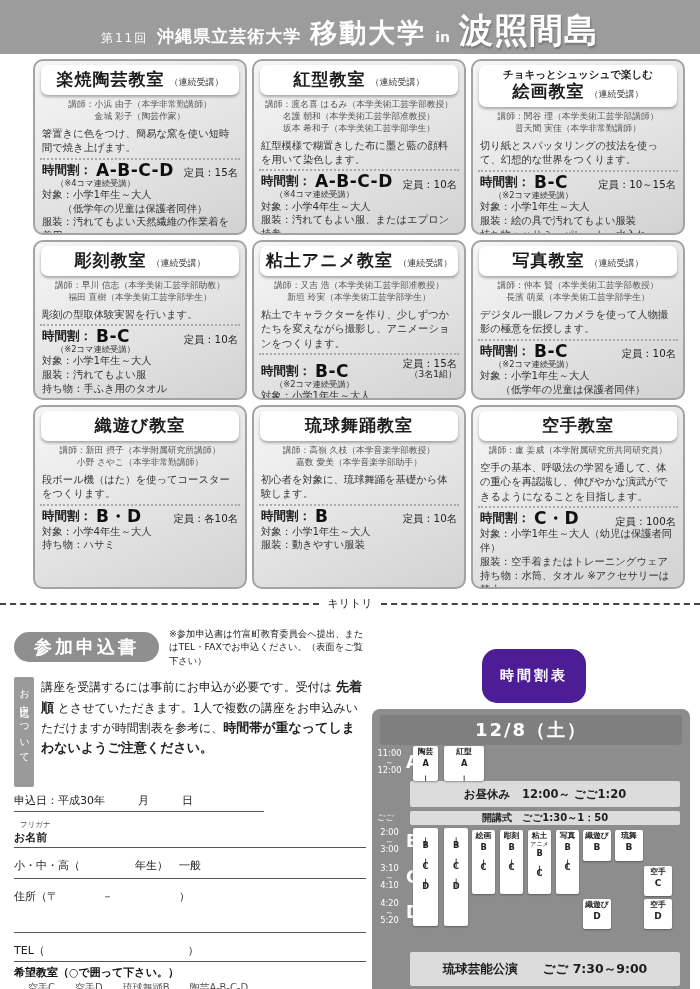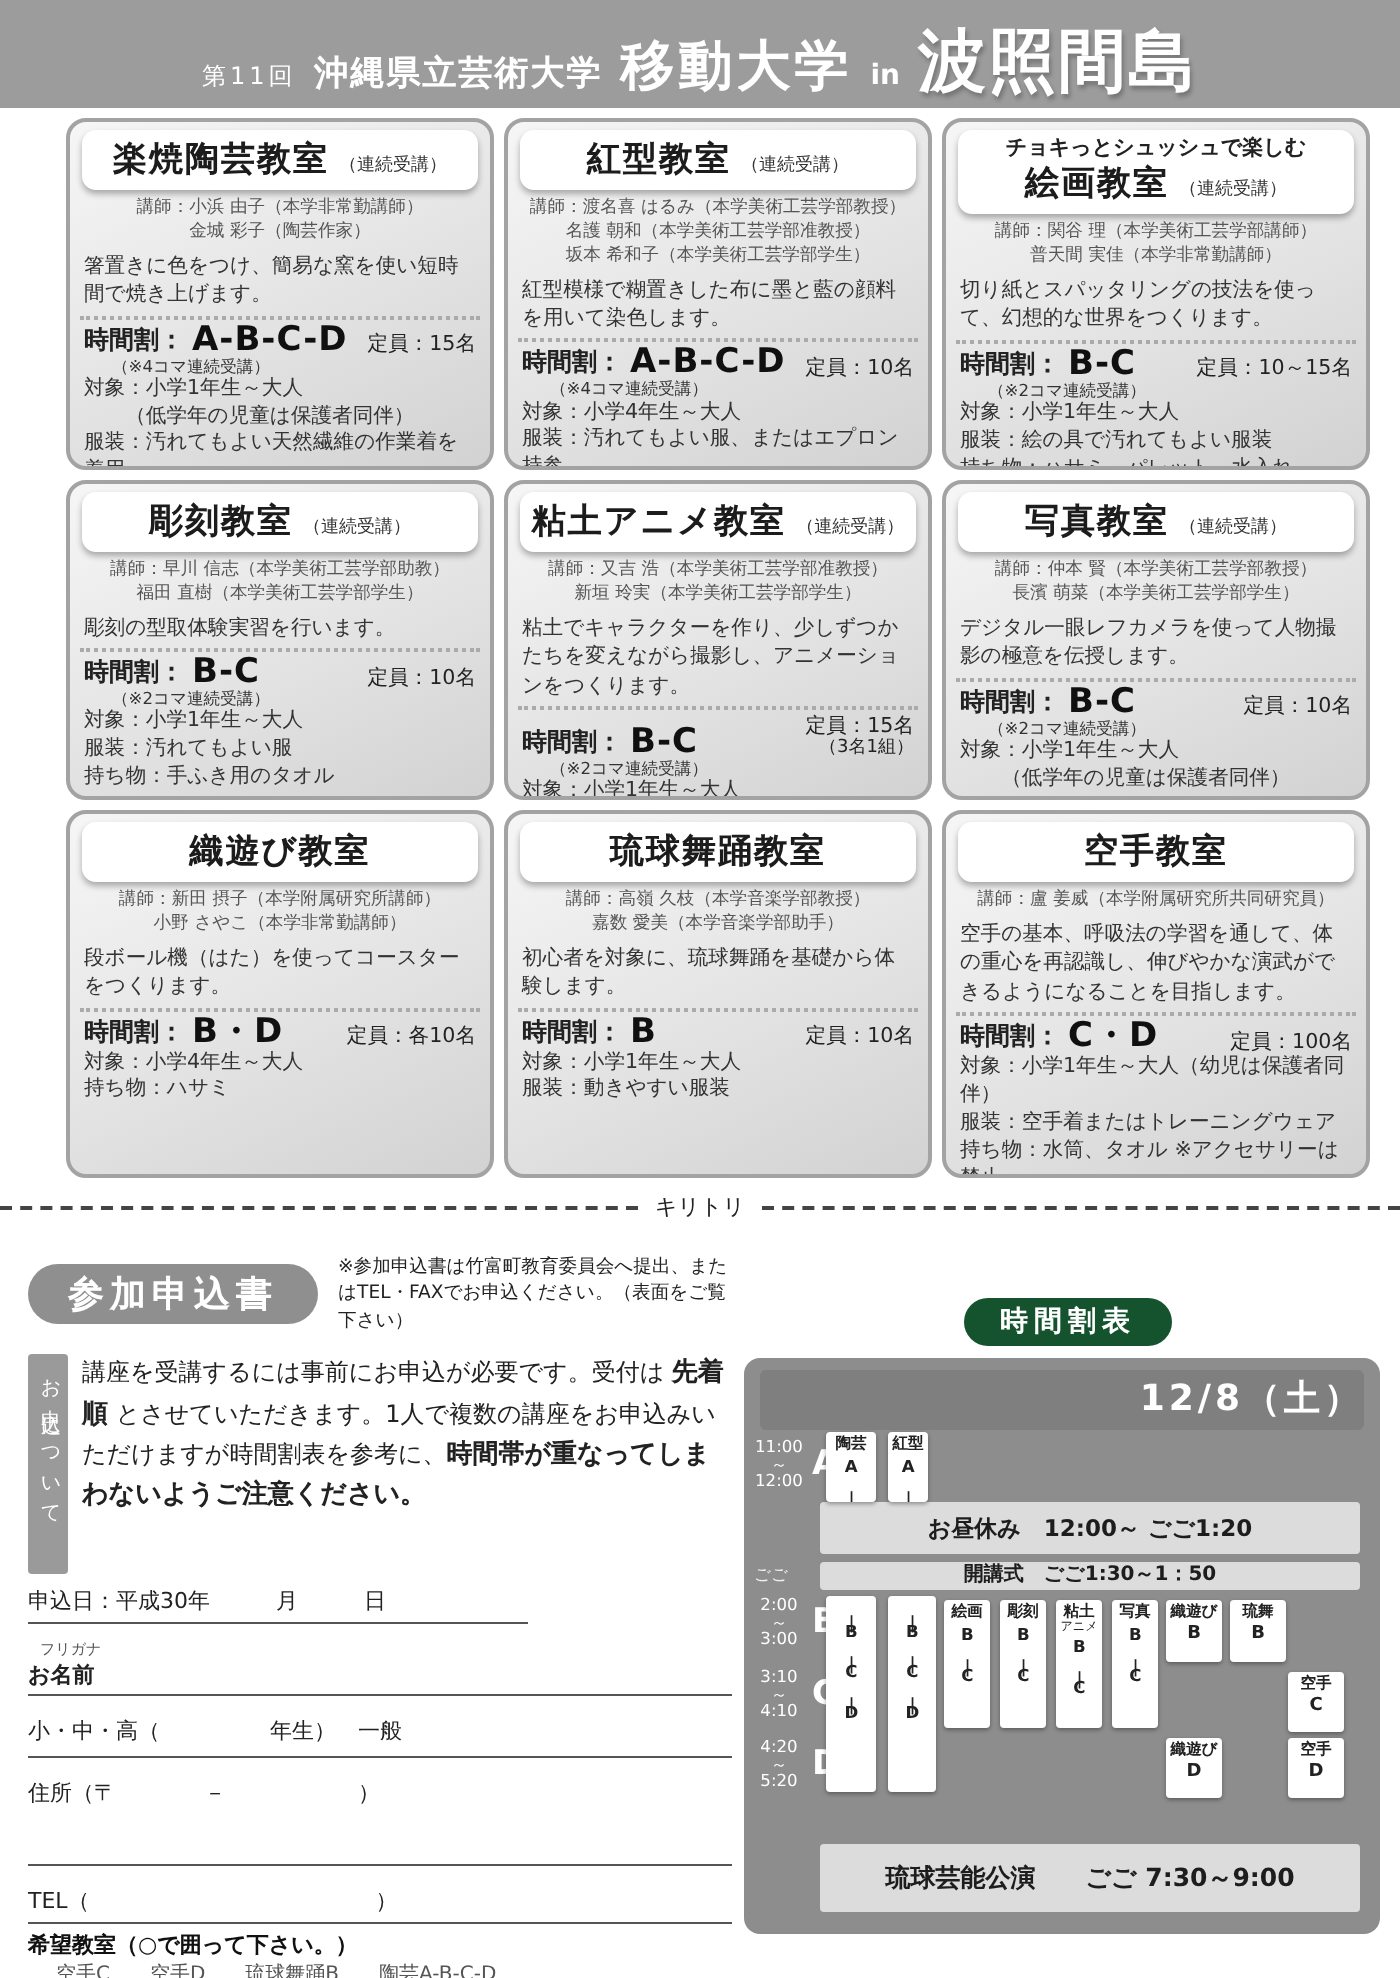--- a/index.html
+++ b/index.html
@@ -54,25 +54,25 @@
   .f-name{padding-bottom:2px;margin-bottom:10px;}
   .furigana{font-size:7.5px;color:#555;margin-left:6px;}
   .fname-l{font-size:11px;font-weight:600;}
   .f-grade{font-size:11px;padding-bottom:5px;margin-bottom:10px;}
   .f-addr{font-size:11px;padding-bottom:28px;margin-bottom:10px;}
   .f-tel{font-size:11px;padding-bottom:3px;margin-bottom:3px;}
   .wish-label{font-size:11px;font-weight:bold;color:#111;}
   .wish{font-size:10px;color:#555;margin-left:14px;line-height:1.5;}
   
   .right{position:absolute;left:372px;top:0;width:324px;}
-  .tt-badge{display:block;margin:26px auto 6px;width:max-content;background:#14532d;color:#fff;
-            font-weight:bold;font-size:14px;padding:3px 18px;border-radius:15px;letter-spacing:3px;}
+  .tt-badge{display:block;margin:26px auto 6px;width:max-content;background:#4c1d95;color:#fff;
+            font-weight:bold;font-size:14px;padding:18px 18px;border-radius:15px;letter-spacing:3px;}
   .panel{position:relative;width:318px;height:288px;background:#8d8d8d;border-radius:8px;}
   .date-band{position:absolute;left:8px;right:8px;top:6px;height:30px;background:#7f7f7f;color:#fff;
-             font-weight:bold;font-size:18px;text-align:right;line-height:30px;border-radius:3px;letter-spacing:2px;}
+             font-weight:bold;font-size:18px;text-align:center;line-height:30px;border-radius:3px;letter-spacing:2px;}
   .trow{position:absolute;left:3px;display:flex;align-items:center;gap:2px;color:#fff;}
   .t-time{font-size:8.3px;line-height:1.05;white-space:pre-line;text-align:center;width:29px;}
   .t-letter{font-size:17px;font-weight:bold;}
   .gogo{position:absolute;left:5px;top:103px;font-size:8.3px;color:#efefef;}
   .band{position:absolute;left:38px;right:10px;background:#dcdcdc;border-radius:2px;color:#1d1d1d;
         font-weight:bold;text-align:center;}
   .lunch{top:72px;height:26px;font-size:11.5px;line-height:26px;}
   .opening{top:102px;height:14px;font-size:10px;line-height:14px;}
   .finale{top:243px;height:34px;font-size:12.5px;line-height:34px;}
   .tk{position:absolute;background:#fff;border-radius:2px;box-shadow:0 1px 2px rgba(0,0,0,.35);
@@ -365,21 +365,21 @@
         </div>
 
         <div class="band lunch">お昼休み　12:00～ ごご1:20</div>
         <div class="band opening">開講式　ごご1:30～1：50</div>
         <div class="band finale">琉球芸能公演　　ごご 7:30～9:00</div>
 
         <div class="tk" style="left:41px;top:37px;width:25px;height:35px;">
           <span class="tk-name">陶芸</span>
           <span class="tk-vert">A｜</span>
         </div>
-        <div class="tk" style="left:72px;top:37px;width:20px;height:35px;">
+        <div class="tk" style="left:72px;top:37px;width:40px;height:35px;">
           <span class="tk-name">紅型</span>
           <span class="tk-vert">A｜</span>
         </div>
         <div class="tk" style="left:41px;top:119px;width:25px;height:98px;">
           <span class="tk-vert">｜B｜C｜D</span>
         </div>
         <div class="tk" style="left:72px;top:119px;width:24px;height:98px;">
           <span class="tk-vert">｜B｜C｜D</span>
         </div>
         <div class="tk" style="left:100px;top:121px;width:23px;height:64px;">

